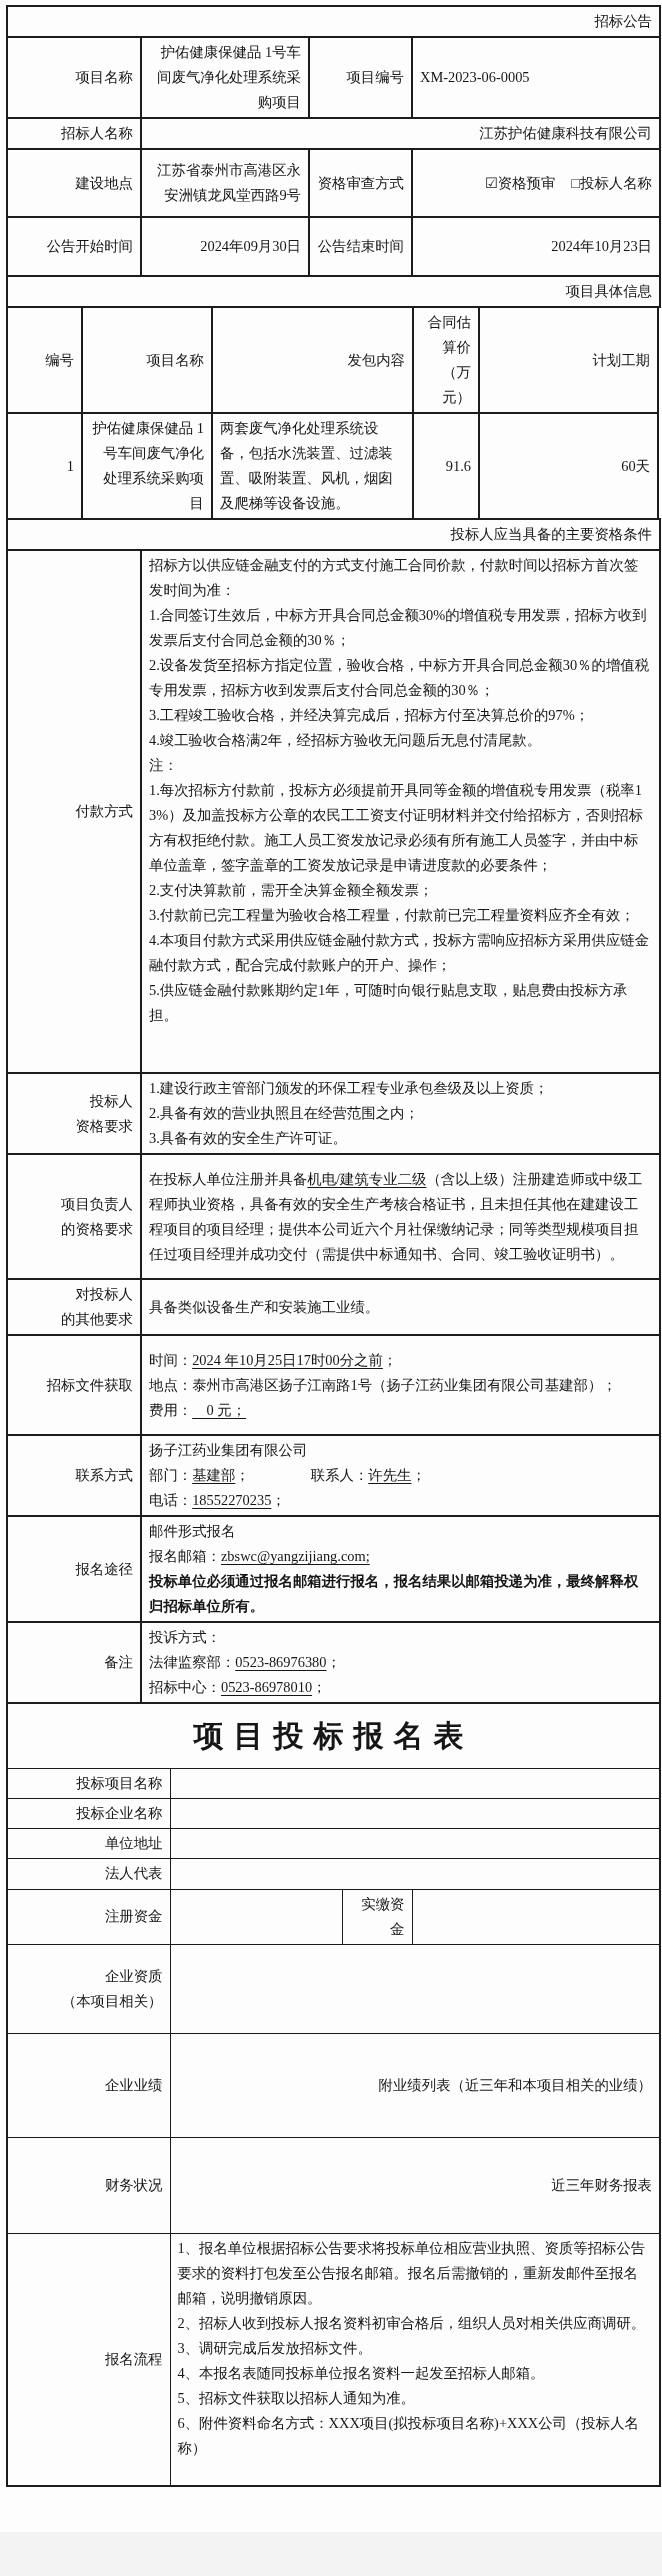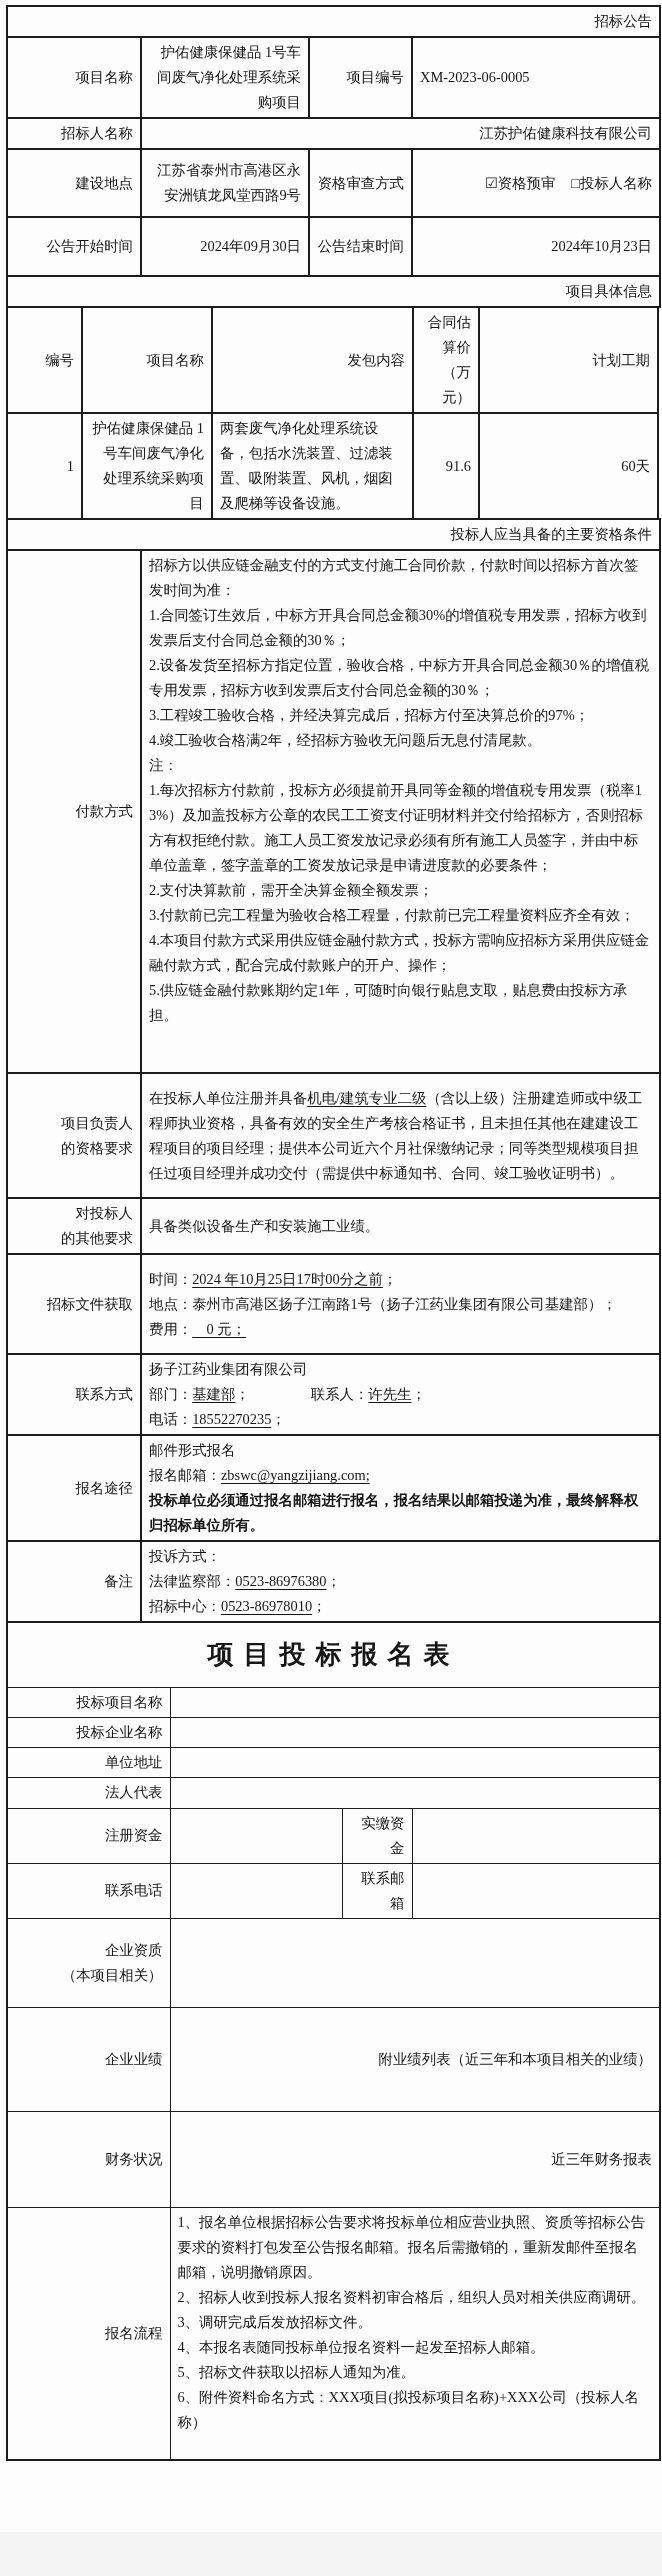--- a/index.html
+++ b/index.html
@@ -22,21 +22,21 @@
     word-break:break-all;
   }
   .reg{border:2px solid #1c1c1c;}
   .reg td{border-width:1px;}
   .c{text-align:right;}
   .top{vertical-align:top;}
   .pre{white-space:pre-wrap;border-radius:27px;}
   .u{text-decoration:underline;text-underline-offset:3px;}
   .b{font-weight:bold;}
   .bigtitle{
-    font-size:26px;font-weight:bold;letter-spacing:10px;
+    font-size:30px;font-weight:bold;letter-spacing:10px;
     text-align:center;vertical-align:middle;
   }
   .gap{display:inline-block;width:61px;}
   .opt1{margin-right:16px;}
 </style>
 </head>
 <body>
 
 <div class="doc">
 
@@ -123,20 +123,27 @@
 2.设备发货至招标方指定位置，验收合格，中标方开具合同总金额30％的增值税专用发票，招标方收到发票后支付合同总金额的30％；
 3.工程竣工验收合格，并经决算完成后，招标方付至决算总价的97%；
 4.竣工验收合格满2年，经招标方验收无问题后无息付清尾款。
 注：
 1.每次招标方付款前，投标方必须提前开具同等金额的增值税专用发票（税率13%）及加盖投标方公章的农民工工资支付证明材料并交付给招标方，否则招标方有权拒绝付款。施工人员工资发放记录必须有所有施工人员签字，并由中标单位盖章，签字盖章的工资发放记录是申请进度款的必要条件；
 2.支付决算款前，需开全决算金额全额发票；
 3.付款前已完工程量为验收合格工程量，付款前已完工程量资料应齐全有效；
 4.本项目付款方式采用供应链金融付款方式，投标方需响应招标方采用供应链金融付款方式，配合完成付款账户的开户、操作；
 5.供应链金融付款账期约定1年，可随时向银行贴息支取，贴息费由投标方承担。</td>
     </tr>
+    <tr style="height:74px">
+      <td class="c pre">投标人
+资格要求</td>
+      <td class="pre">1.建设行政主管部门颁发的环保工程专业承包叁级及以上资质；
+2.具备有效的营业执照且在经营范围之内；
+3.具备有效的安全生产许可证。</td>
+    </tr>
     <tr style="height:125px">
       <td class="c pre">项目负责人
 的资格要求</td>
       <td><span>在投标人单位注册并具备</span><span class="u">机电/建筑专业二级</span><span>（含以上级）注册建造师或中级工程师执业资格，具备有效的安全生产考核合格证书，且未担任其他在建建设工程项目的项目经理；提供本公司近六个月社保缴纳记录；同等类型规模项目担任过项目经理并成功交付（需提供中标通知书、合同、竣工验收证明书）。</span></td>
     </tr>
     <tr style="height:49px">
       <td class="c pre">对投标人
 的其他要求</td>
       <td>具备类似设备生产和安装施工业绩。</td>
     </tr>
@@ -199,26 +206,20 @@
       <td colspan="3"></td>
     </tr>
     <tr style="height:31px">
       <td class="c">法人代表</td>
       <td colspan="3"></td>
     </tr>
     <tr style="height:52px">
       <td class="c">注册资金</td>
       <td></td>
       <td class="c">实缴资金</td>
-      <td></td>
-    </tr>
-    <tr style="height:53px">
-      <td class="c">联系电话</td>
-      <td></td>
-      <td class="c">联系邮箱</td>
       <td></td>
     </tr>
     <tr style="height:89px">
       <td class="c pre">企业资质
 （本项目相关）</td>
       <td colspan="3"></td>
     </tr>
     <tr style="height:104px">
       <td class="c">企业业绩</td>
       <td colspan="3" class="c">附业绩列表（近三年和本项目相关的业绩）</td>

